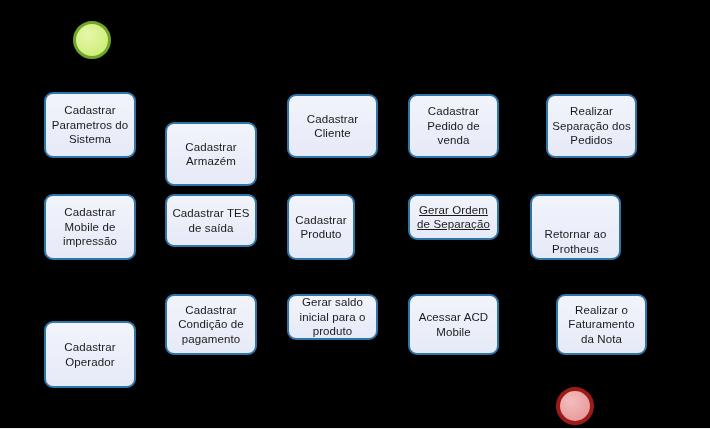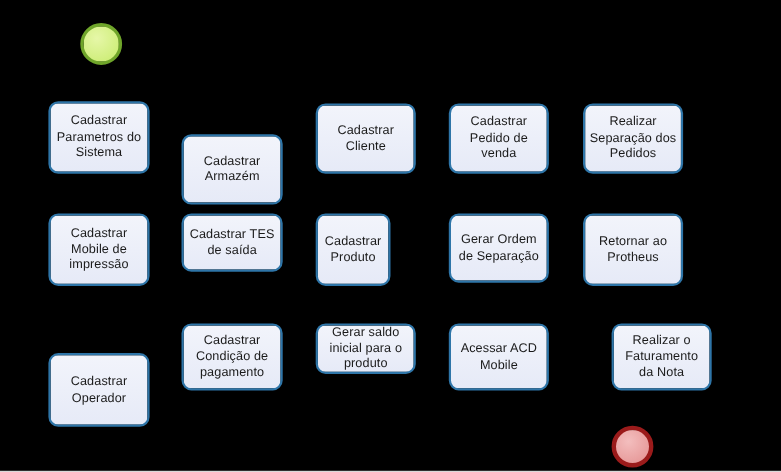--- a/index.html
+++ b/index.html
@@ -127,31 +127,31 @@
   <div class="node" style="left:287px; top:194px; width:68px; height:66px;">
     <span>Cadastrar Produto</span>
   </div>
   <div class="node" style="left:287px; top:294px; width:91px; height:46px;">
     <span>Gerar saldo inicial para o produto</span>
   </div>
 
   <div class="node" style="left:408px; top:94px; width:91px; height:64px;">
     <span>Cadastrar Pedido de venda</span>
   </div>
-  <div class="node" style="left:408px; top:194px; width:91px; height:63px;">
+  <div class="node" style="left:408px; top:194px; width:91px; height:46px;text-decoration:underline;">
     <span>Gerar Ordem de Separação</span>
   </div>
   <div class="node" style="left:408px; top:294px; width:91px; height:61px;">
     <span>Acessar ACD Mobile</span>
   </div>
 
-  <div class="node" style="left:530px; top:94px; width:91px; height:64px;">
+  <div class="node" style="left:546px; top:94px; width:91px; height:64px;">
     <span>Realizar Separação dos Pedidos</span>
   </div>
-  <div class="node" style="left:530px; top:194px; width:91px; height:66px;">
+  <div class="node" style="left:530px; top:194px; width:91px; height:66px;align-items:flex-end;">
     <span>Retornar ao Protheus</span>
   </div>
   <div class="node" style="left:556px; top:294px; width:91px; height:61px;">
     <span>Realizar o Faturamento da Nota</span>
   </div>
 
   <div class="terminator end-event" style="left:556px; top:387px; width:38px; height:38px;"></div>
 
 </div>
 

